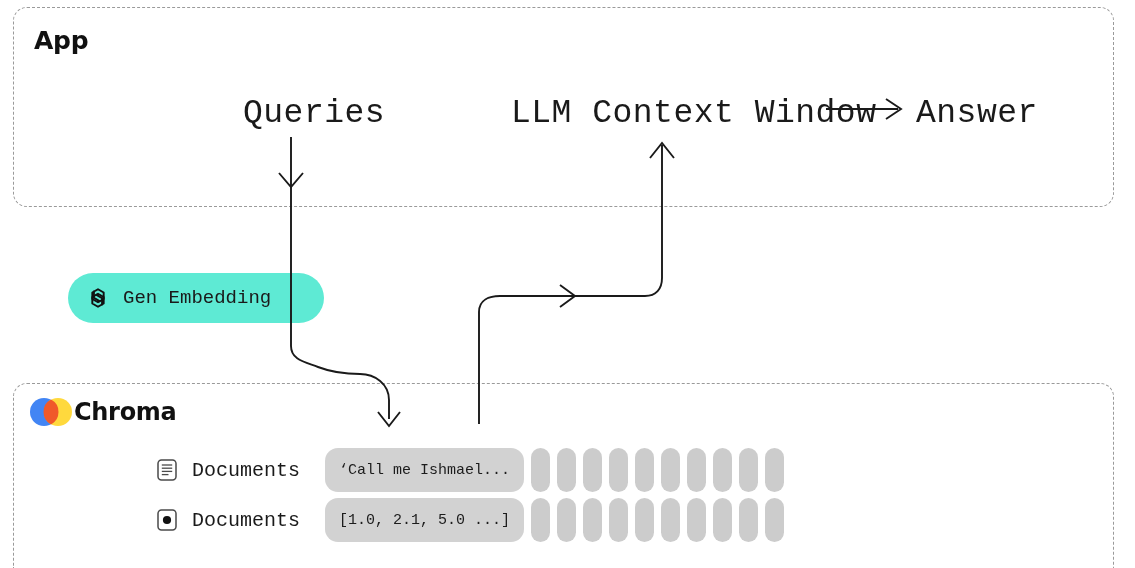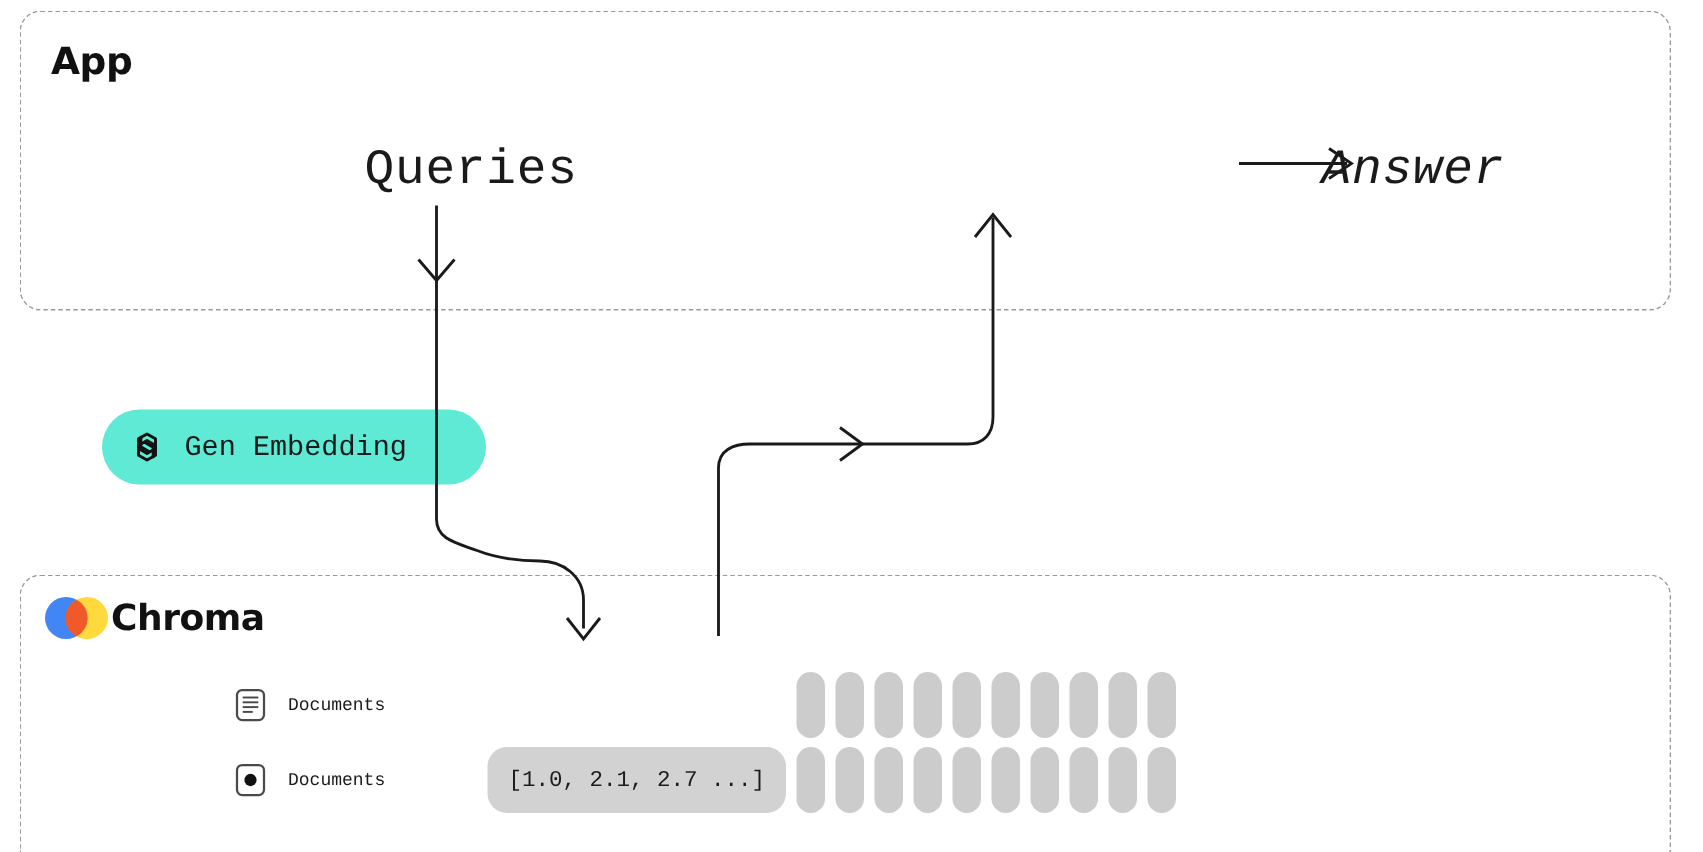--- a/index.html
+++ b/index.html
@@ -55,21 +55,21 @@
   .flow-label {
     position: absolute;
     font-family: "Liberation Mono", "DejaVu Sans Mono", monospace;
     font-size: 33px;
     color: #1a1a1a;
     white-space: nowrap;
     letter-spacing: 0.5px;
   }
   #label-queries { left: 243px; top: 95px; }
   #label-llm     { left: 511px; top: 95px; }
-  #label-answer  { left: 881px; top: 95px; font-style: italic; }
+  #label-answer  { left: 916px; top: 95px; }
 
   
   #gen-embedding-pill {
     position: absolute;
     left: 68px; top: 273px;
     width: 256px; height: 50px;
     background: #5eead4;
     border-radius: 25px;
     display: flex;
     align-items: center;
@@ -94,21 +94,21 @@
   }
   #row-documents  { left: 156px; top: 450px; }
   #row-embeddings { left: 156px; top: 500px; }
 
   .row-icon {
     width: 22px; height: 24px;
     flex: 0 0 auto;
   }
   .row-label {
     font-family: "Liberation Mono", "DejaVu Sans Mono", monospace;
-    font-size: 12px;
+    font-size: 20px;
     color: #1a1a1a;
     margin-left: 14px;
     white-space: nowrap;
   }
 
   
   .data-cell {
     position: absolute;
     width: 199px; height: 44px;
     background: #d2d2d2;
@@ -176,20 +176,21 @@
 
   <svg id="chroma-logo" viewBox="0 0 42 30">
     <circle cx="14" cy="15" r="14" fill="#4285f4"></circle>
     <circle cx="28" cy="15" r="14" fill="#ffd93d"></circle>
     <path d="M21 2.6 A14 14 0 0 1 21 27.4 A14 14 0 0 1 21 2.6 Z" fill="#f0592a"></path>
   </svg>
 
   <div class="section-title" id="chroma-title">Chroma</div>
 
   <div class="flow-label" id="label-queries">Queries</div>
+  <div class="flow-label" id="label-llm">LLM Context Window</div>
   <div class="flow-label" id="label-answer">Answer</div>
 
   <div id="gen-embedding-pill">
     <svg id="openai-logo" viewBox="0 0 28 28">
       <g fill="none" stroke="#111111" stroke-width="2.1" stroke-linejoin="round" stroke-linecap="round">
         <path d="M14 4.6 L20.1 8.1 L20.1 15.1 L14 18.6 L7.9 15.1 L7.9 8.1 Z"></path>
         <path d="M14 9.4 L20.1 12.9 L20.1 19.9 L14 23.4 L7.9 19.9 L7.9 12.9 Z"></path>
         <path d="M9.6 6.9 L9.6 13.9 L15.7 17.4"></path>
         <path d="M18.4 21.1 L18.4 14.1 L12.3 10.6"></path>
       </g>
@@ -209,22 +210,25 @@
   </div>
 
   <div class="chroma-row" id="row-embeddings">
     <svg class="row-icon" viewBox="0 0 22 24">
       <rect x="2" y="2" width="18" height="20" rx="3.5" ry="3.5" fill="none" stroke="#4a4a4a" stroke-width="1.5"></rect>
       <circle cx="11" cy="12" r="4.1" fill="#111111"></circle>
     </svg>
     <div class="row-label">Documents</div>
   </div>
 
+  <div class="data-cell" id="cell-documents">
+    <span>‘Call me Ishmael...</span>
+  </div>
   <div class="data-cell" id="cell-embeddings">
-    <span>[1.0, 2.1, 2.7 ...]</span>
+    <span>[1.0, 2.1, 5.0 ...]</span>
   </div>
 
   <div class="pill-strip" id="pills-documents">
       <div class="pill"></div>
       <div class="pill"></div>
       <div class="pill"></div>
       <div class="pill"></div>
       <div class="pill"></div>
       <div class="pill"></div>
       <div class="pill"></div>

